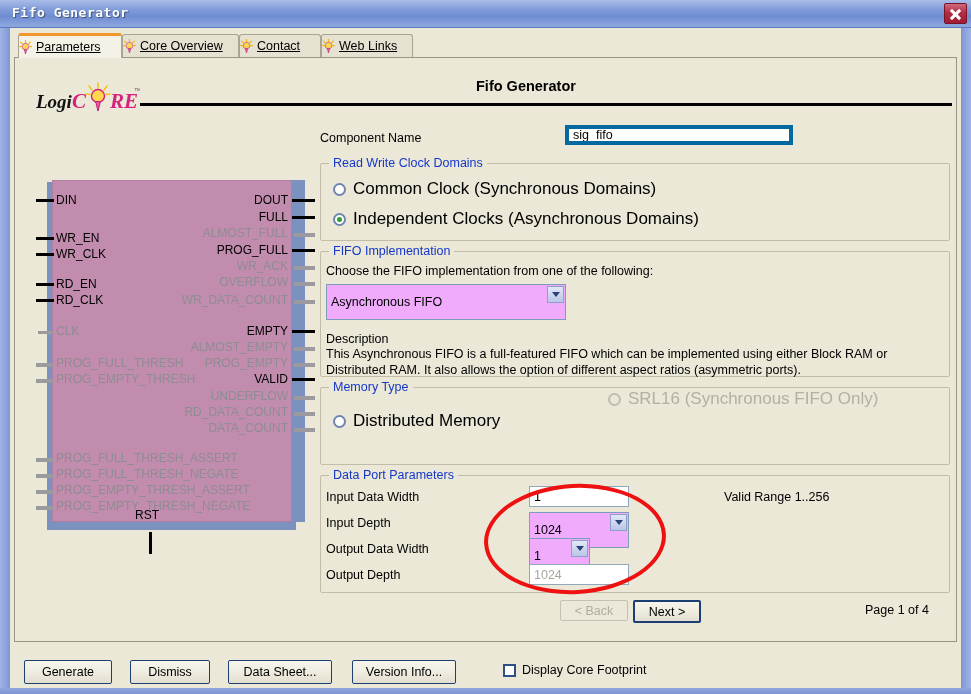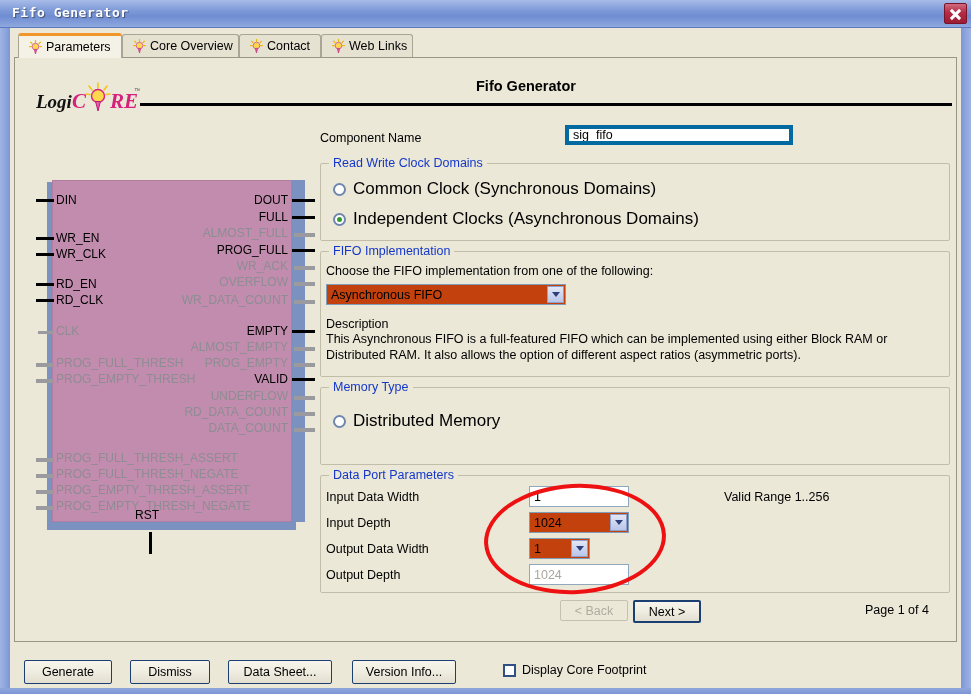--- a/index.html
+++ b/index.html
@@ -72,23 +72,24 @@
   }
   .tab {
     position: absolute; top: 1px;
     height: 23px;
     background: #e6e2d2;
     border: 1px solid #a9a494;
     border-bottom: none;
     border-radius: 3px 3px 0 0;
     box-sizing: border-box;
     display: flex; align-items: center;
-    padding: 0 9px 0 10px;
+    padding: 0 9px 0 0;
     cursor: pointer;
     white-space: nowrap;
+    text-decoration: underline;
   }
   .tab.active {
     top: 0; height: 25px;
     background: #f4f1e6;
     border-top: 3px solid #f0962b;
     border-left: 1px solid #a9a494;
     border-right: 1px solid #a9a494;
     z-index: 3;
   }
   .tab-label {
@@ -213,24 +214,24 @@
     content: ""; position: absolute; left: 2px; top: 2px;
     width: 5px; height: 5px; border-radius: 50%;
     background: #2f9e2f;
   }
   .radio.disabled { border-color: #c0bcae; background: #ebe8d8; cursor: default; }
   .radio-text { font-size: 17px; color: #000; margin-left: 7px; white-space: nowrap; }
   .radio-text.disabled { color: #b3afa1; }
 
   .select {
     position: relative;
-    background: #c2410c;
+    background: #f0abfc;
     border: 1px solid #7f9db9;
     box-sizing: border-box;
-    height: 21px;
+    height: 36px;
     display: inline-flex; align-items: center;
     cursor: pointer;
   }
   .select .sel-val {
     font-size: 12.5px; color: #000; padding-left: 4px;
     white-space: nowrap;
   }
   .select .sel-btn {
     position: absolute; right: 1px; top: 1px;
     width: 17px; height: 17px;
@@ -539,20 +540,24 @@
       </div>
     </div>
 
     <div class="group" style="height:78px;">
       <span class="group-title">Memory Type</span>
       <div style="padding-top:14px; position:relative;">
         <div class="radio-row" style="margin-top:8px;">
           <span class="radio"></span>
           <span class="radio-text">Distributed Memory</span>
         </div>
+        <div class="radio-row" style="position:absolute; left:275px; top:0;">
+          <span class="radio disabled"></span>
+          <span class="radio-text disabled">SRL16 (Synchronous FIFO Only)</span>
+        </div>
       </div>
     </div>
 
     <div class="group" style="height:118px;">
       <span class="group-title">Data Port Parameters</span>
       <div style="position:relative; padding-top:12px; height:100%;">
 
         <span class="label-plain" style="position:absolute; left:5px; top:14px;">Input Data Width</span>
         <input class="text-input" style="position: absolute; left: 208px; top: 10px; width: 100px;" type="text" value="1">
         <span class="label-plain" style="position:absolute; left:403px; top:14px;">Valid Range 1..256</span>

